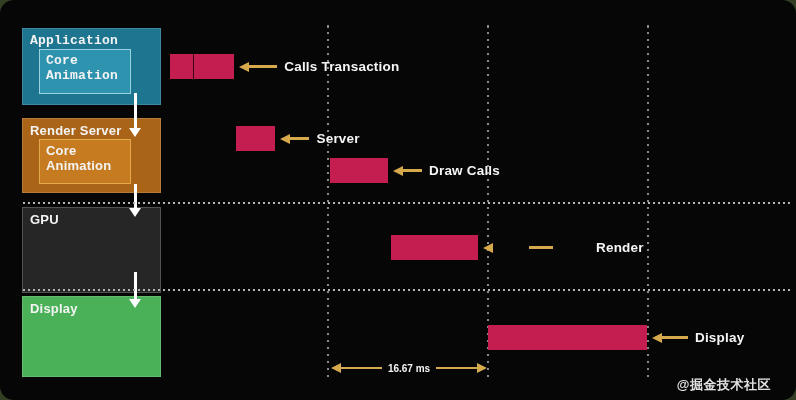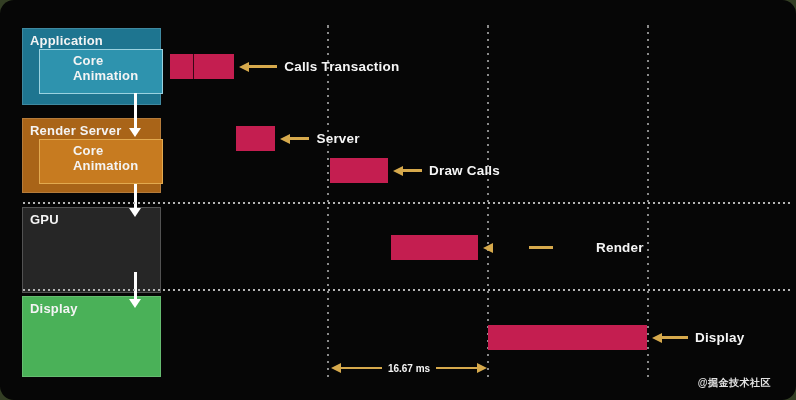--- a/index.html
+++ b/index.html
@@ -19,28 +19,28 @@
     position:absolute;left:22px;width:139px;
     box-sizing:border-box;
     border:1px solid rgba(255,255,255,0.15);
     color:#f4f4f4;
   }
   .stage-label{
     font-size:13px;font-weight:600;letter-spacing:.2px;
     padding:4px 0 0 7px;display:block;
   }
   .inner-box{
-    position:absolute;left:16px;top:20px;width:124px;height:45px;
-    box-sizing:border-box;border:1.5px solid;padding-left:27px;
+    position:absolute;left:16px;top:20px;width:92px;height:45px;
+    box-sizing:border-box;border:1.5px solid;
   }
   .inner-label{
     font-size:13px;font-weight:600;letter-spacing:.2px;
     padding:3px 0 0 6px;display:block;color:#f4f4f4;
   }
-  #stage-application{top:28px;height:77px;background:var(--c-app);}
+  #stage-application{top:28px;height:77px;background:var(--c-app);font-family:Liberation Mono, monospace;}
   #stage-application .inner-box{background:var(--c-app-inner);border-color:#9ad2e0;}
   #stage-render-server{top:118px;height:75px;background:var(--c-rs);}
   #stage-render-server .inner-box{background:var(--c-rs-inner);border-color:#e2a94f;}
   #stage-gpu{top:207px;height:86px;background:var(--c-gpu);border-color:#525252;}
   #stage-display{top:296px;height:81px;background:var(--c-disp);}
   
   .flow-arrow{position:absolute;left:129px;width:13px;}
   .fa-shaft{position:absolute;left:5px;top:0;width:3px;background:#fff;}
   .fa-head{
     position:absolute;left:0;width:0;height:0;
@@ -87,21 +87,21 @@
     position:absolute;left:331px;top:360px;width:156px;height:16px;
     display:flex;align-items:center;
   }
   #interval-marker .shaft{height:2.5px;background:var(--c-arrow);flex:1;}
   #interval-label{
     color:#f5f5f5;font-size:10px;font-weight:700;margin:0 6px;white-space:nowrap;
   }
   
   #watermark{
     position:absolute;top:376px;right:25px;
-    color:#e2e2e2;font-size:10px;font-weight:600;letter-spacing:.5px;
+    color:#e2e2e2;font-size:13px;font-weight:600;letter-spacing:.5px;
   }
 </style>
 </head>
 <body>
 
 <div id="panel">
 
   <div class="stage" id="stage-application">
     <span class="stage-label">Application</span>
     <div class="inner-box">

